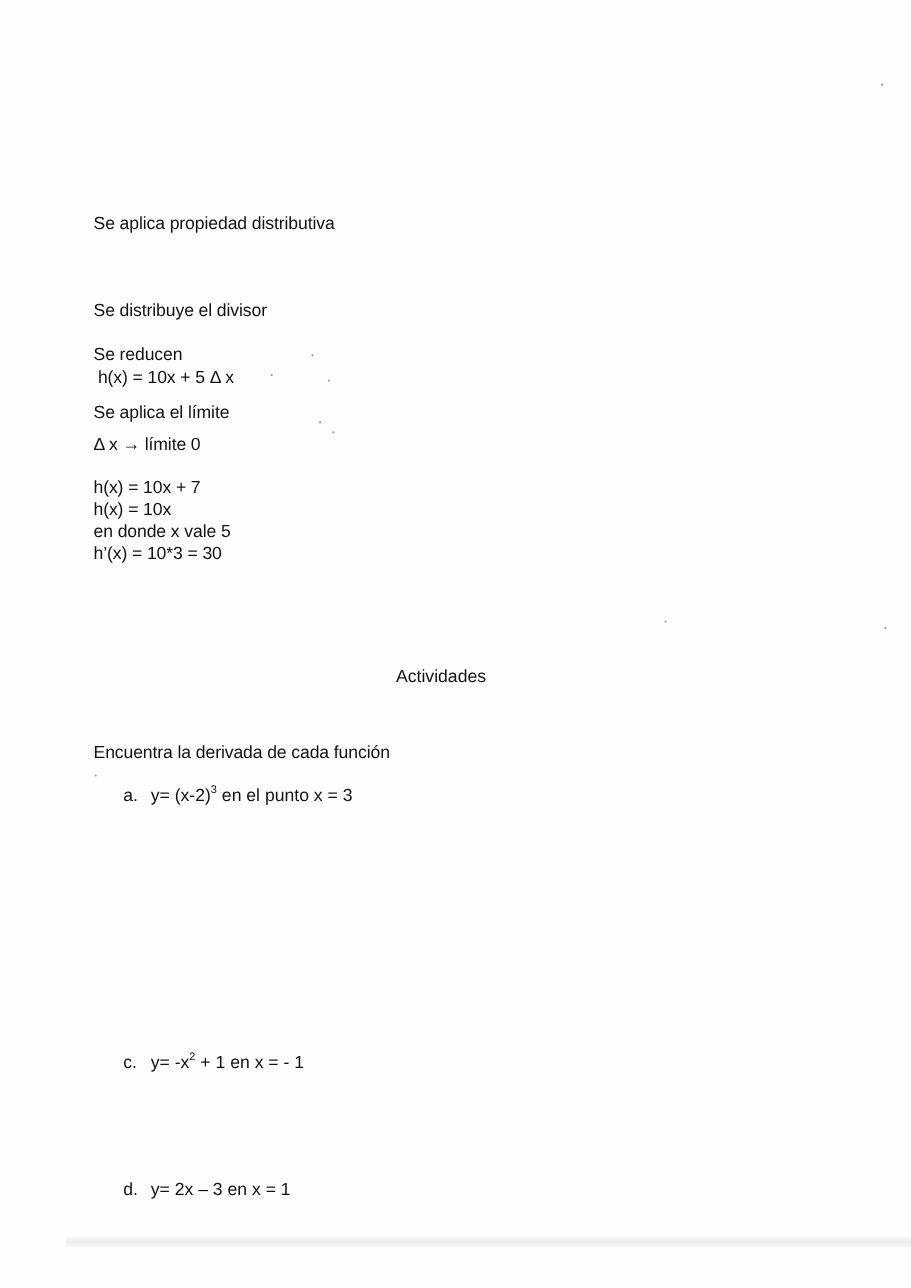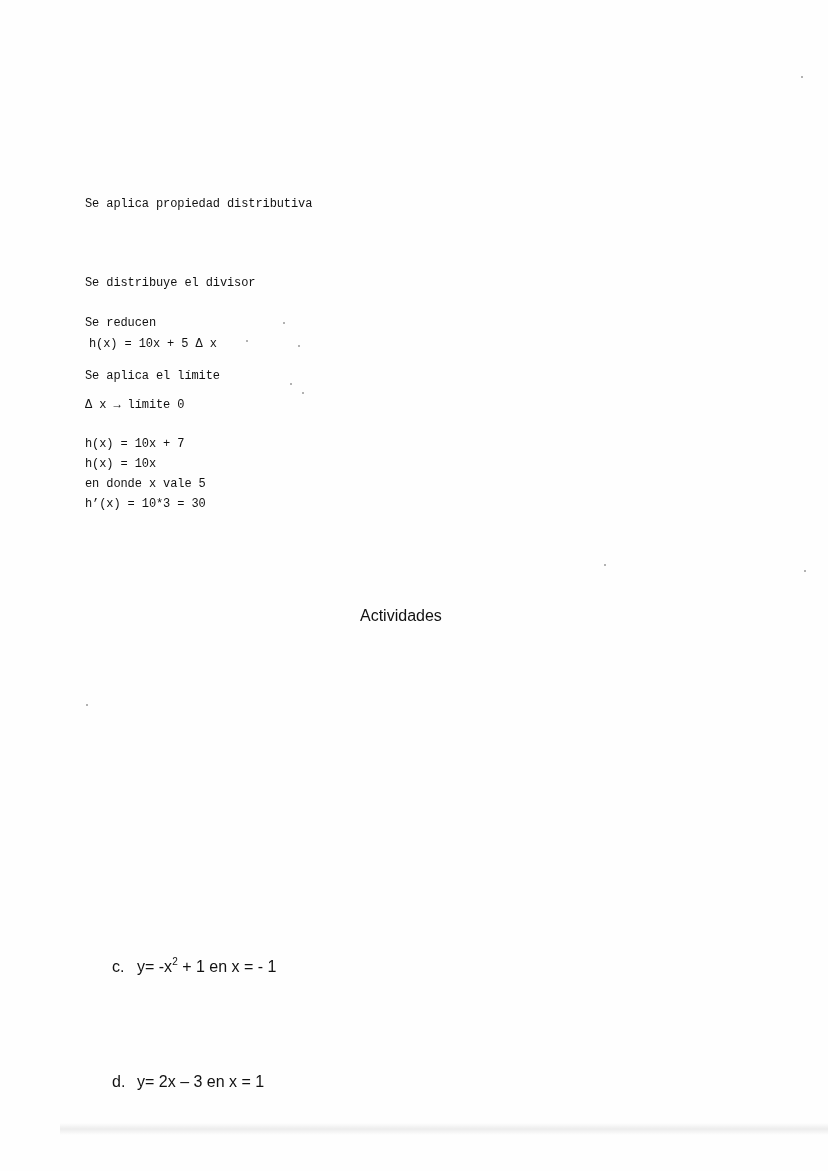--- a/index.html
+++ b/index.html
@@ -16,25 +16,24 @@
       color: #111111;
     }
     .page {
       position: absolute;
       inset: 0;
       background: #fefefe;
     }
     .line {
       position: absolute;
       left: 85px;
-      font-size: 12px;
+      font-size: 16px;
       line-height: 20px;
       white-space: nowrap;
       letter-spacing: -0.1px;
-      font-family: Liberation Mono, monospace;
     }
     .line.indent1 { left: 89px; }
     .title {
       position: absolute;
       left: 360px;
       top: 606px;
       font-size: 16px;
       font-weight: normal;
       line-height: 20px;
     }
@@ -84,21 +83,25 @@
   <div class="line" style="top:366px">Se aplica el límite</div>
   <div class="line" style="top:395px">Δ x  → límite 0</div>
 
   <div class="line" style="top:434px">h(x) = 10x + 7</div>
   <div class="line" style="top:454px">h(x) = 10x</div>
   <div class="line" style="top:474px">en donde x vale 5</div>
   <div class="line" style="top:494px">h’(x) = 10*3 = 30</div>
 
   <div class="title">Actividades</div>
 
+  <div class="line" style="top:675px">Encuentra la derivada de cada función</div>
 
+  <div class="item" style="top:714px">
+    <span class="letter">a.</span><span>y= (x-2)</span><sup>3</sup><span> en el punto x = 3</span>
+  </div>
 
 
   <div class="item" style="top:957px">
     <span class="letter">c.</span><span>y= -x</span><sup>2</sup><span> + 1 en x = - 1</span>
   </div>
 
   <div class="item" style="top:1072px">
     <span class="letter">d.</span><span>y= 2x – 3 en x = 1</span><sup></sup><span></span>
   </div>
 

